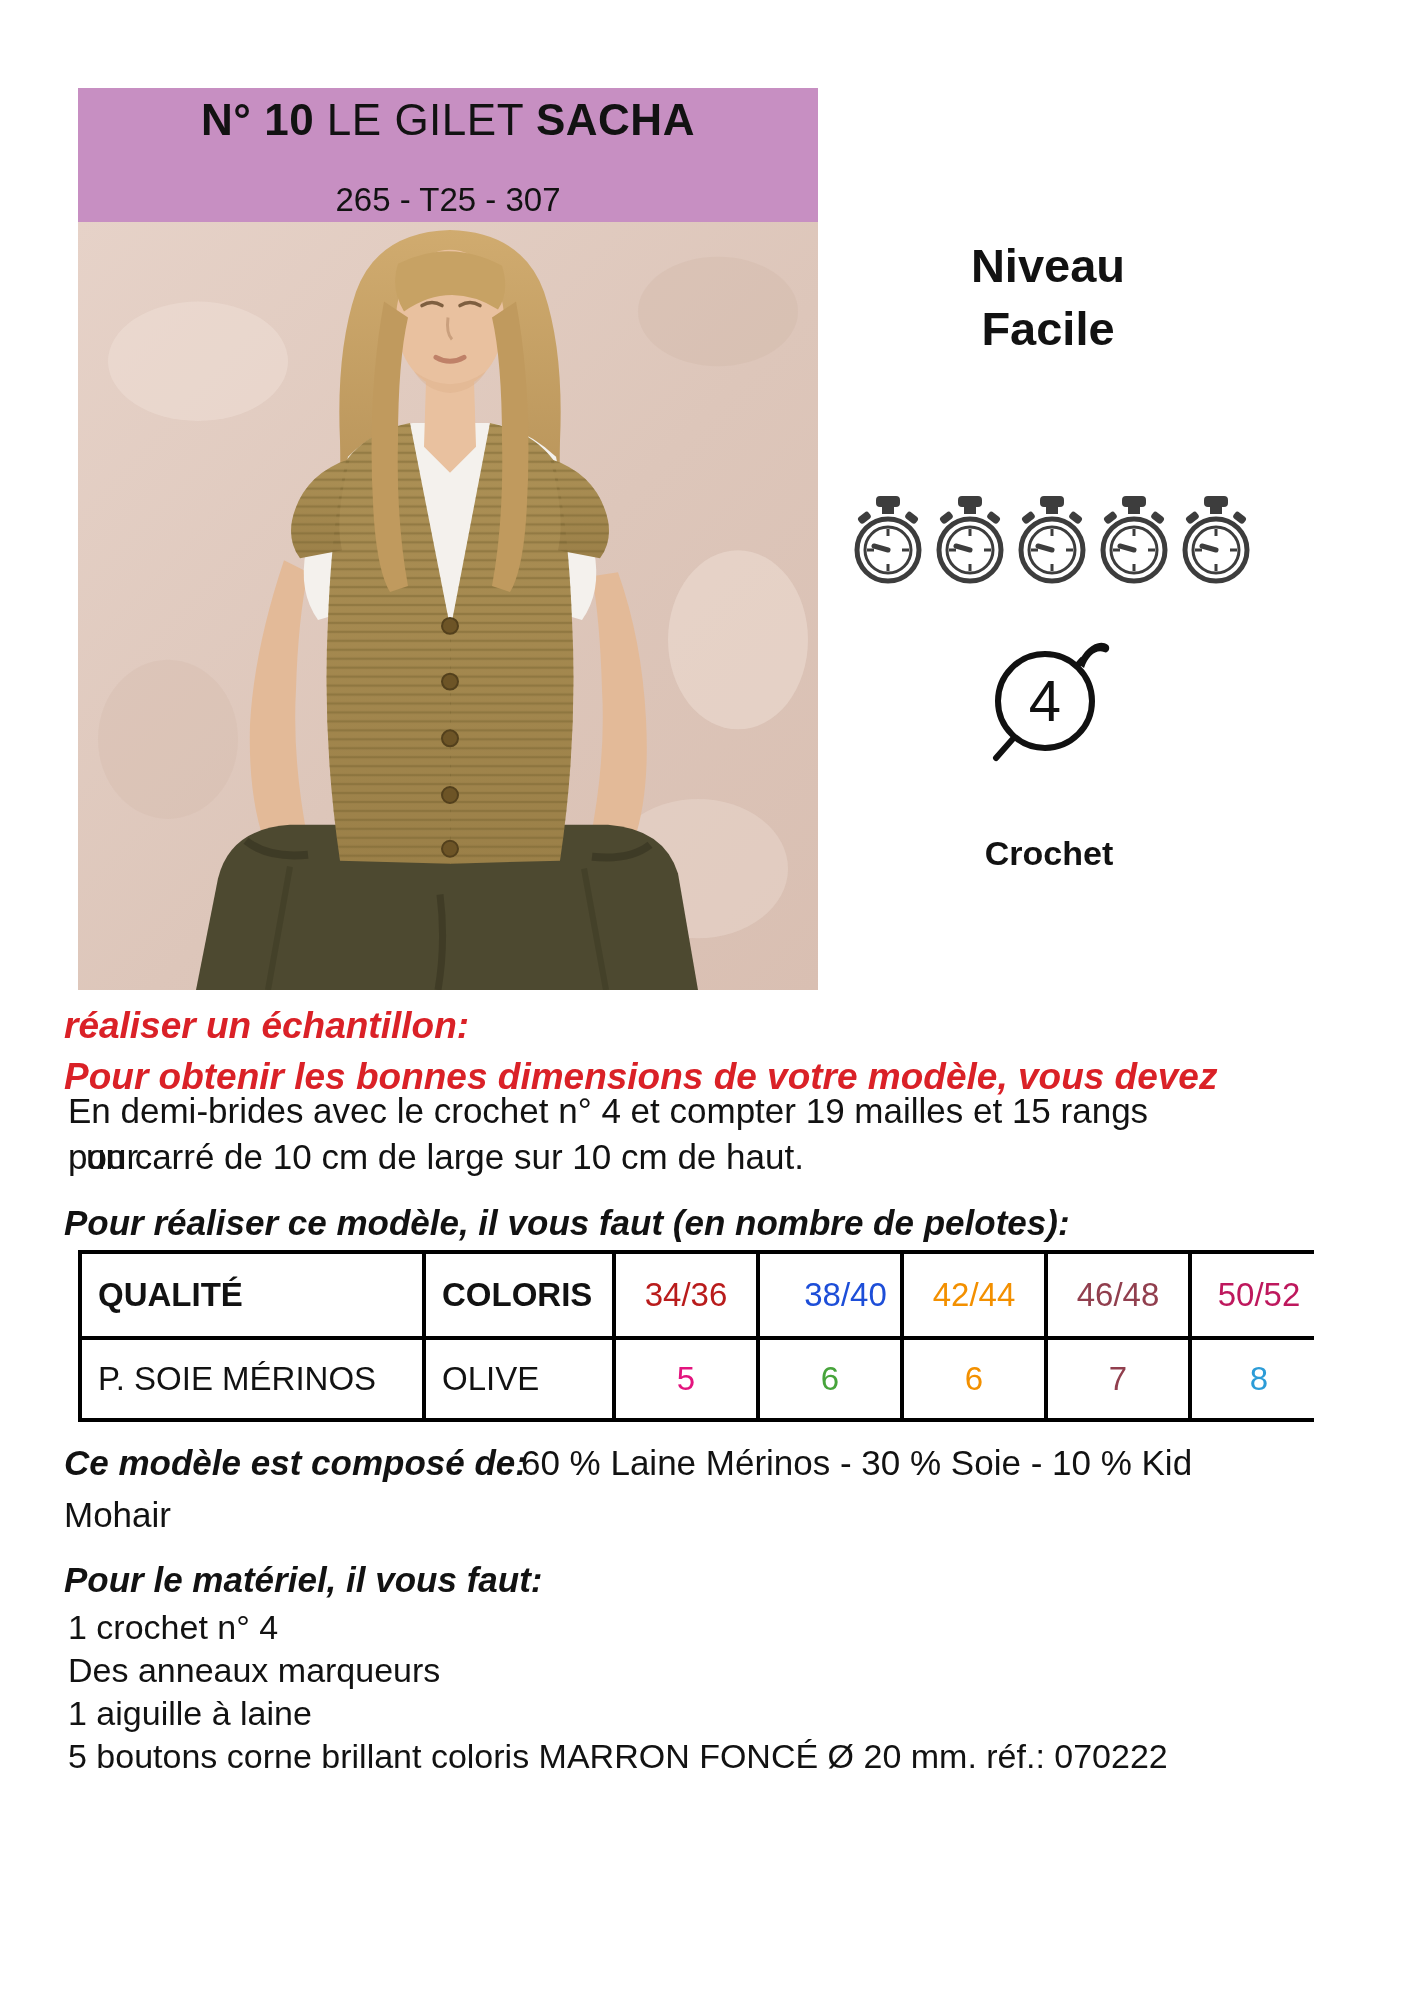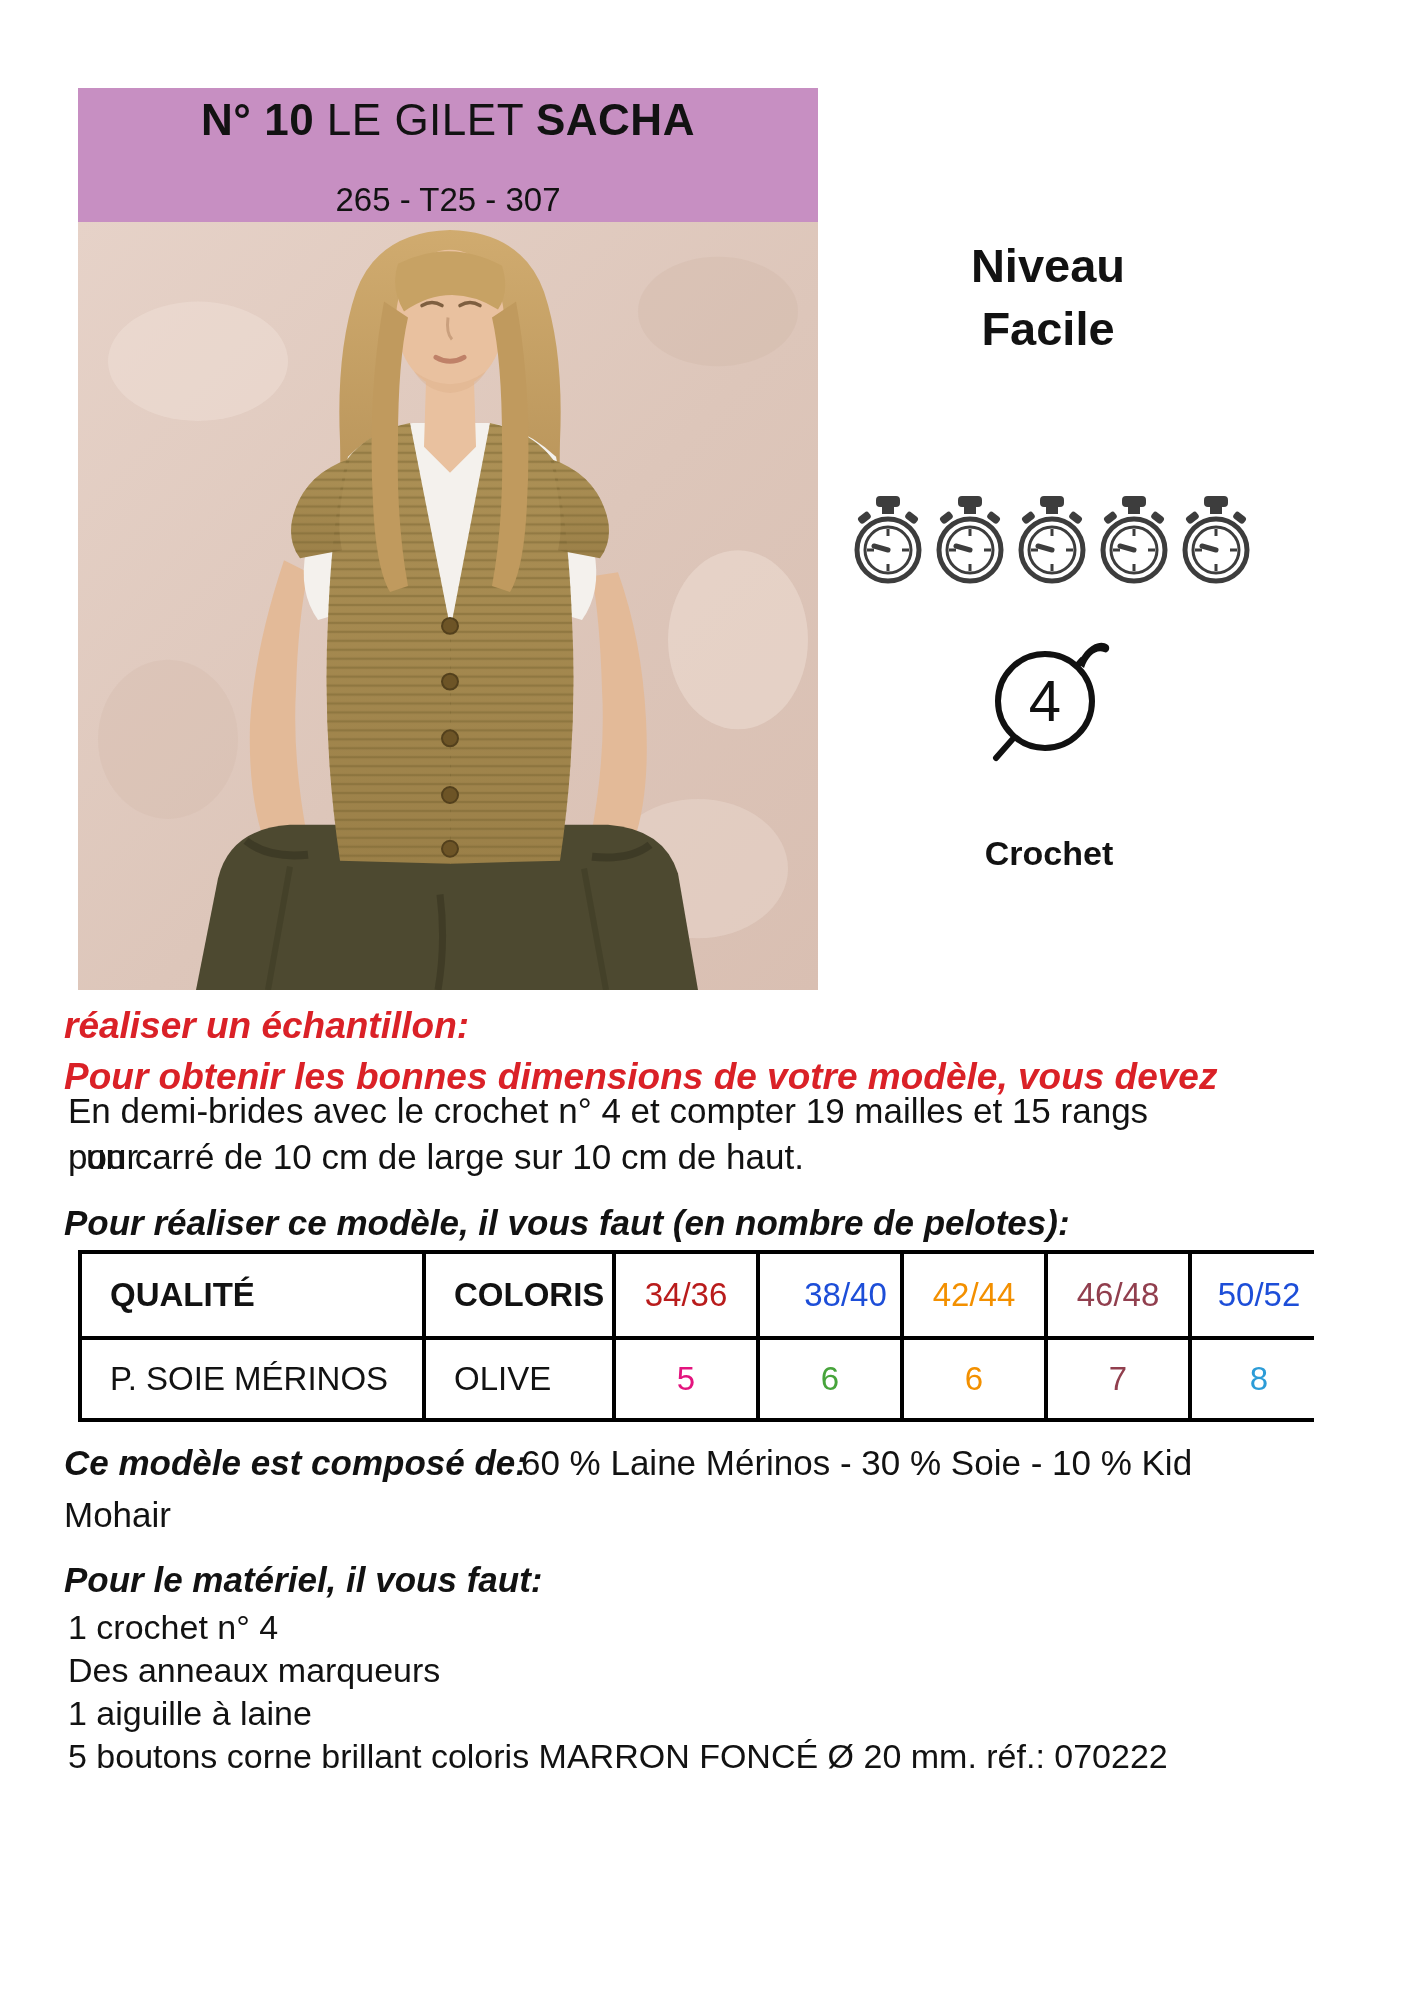--- a/index.html
+++ b/index.html
@@ -35,21 +35,21 @@
   .overlap-line .wa{position:absolute;left:0;top:0;}
   .overlap-line .wb{position:absolute;left:18px;top:0;}
 
   
   .pelotes-heading{position:absolute;left:64px;top:1203px;font-size:35px;font-weight:bold;
                    font-style:italic;}
   .size-table{position:absolute;left:78px;top:1250px;width:1228px;
               display:grid;grid-template-columns:340px 186px 140px 140px 140px 140px 134px;
               grid-template-rows:82px 78px;background:#000;gap:4px;border:4px solid #000;}
   .size-table .cell{background:#fff;display:flex;align-items:center;font-size:33px;}
-  .size-table .left{justify-content:flex-start;padding-left:28px;}
+  .size-table .left{justify-content:flex-start;padding-left:16px;}
   .size-table .center{justify-content:center;}
   .size-table .hd{font-weight:bold;}
 
   
   .composition{position:absolute;left:64px;top:1437px;font-size:35px;line-height:52px;}
   .composition .hd{font-weight:bold;font-style:italic;}
   .composition .val{margin-left:-6px;}
 
   
   .materials-heading{position:absolute;left:64px;top:1560px;font-size:35px;font-weight:bold;
@@ -235,21 +235,21 @@
 
   <div class="pelotes-heading">Pour réaliser ce modèle, il vous faut (en nombre de pelotes):</div>
 
   <div class="size-table">
     <div class="cell left hd">QUALITÉ</div>
     <div class="cell left hd">COLORIS</div>
     <div class="cell center" style="color: #b91c1c;">34/36</div>
     <div class="cell center" style="color: #1d4ed8; padding-left: 31px;">38/40</div>
     <div class="cell center" style="color: rgb(243, 144, 0);">42/44</div>
     <div class="cell center" style="color: rgb(145, 63, 78);">46/48</div>
-    <div class="cell center" style="color: #1d4ed8;">50/52</div>
+    <div class="cell center" style="color: #be185d;">50/52</div>
 
     <div class="cell left">P. SOIE MÉRINOS</div>
     <div class="cell left">OLIVE</div>
     <div class="cell center" style="color: rgb(227, 20, 126);">5</div>
     <div class="cell center" style="color: rgb(71, 164, 59);">6</div>
     <div class="cell center" style="color: rgb(243, 144, 0);">6</div>
     <div class="cell center" style="color: rgb(145, 63, 78);">7</div>
     <div class="cell center" style="color: rgb(44, 156, 215);">8</div>
   </div>
 

